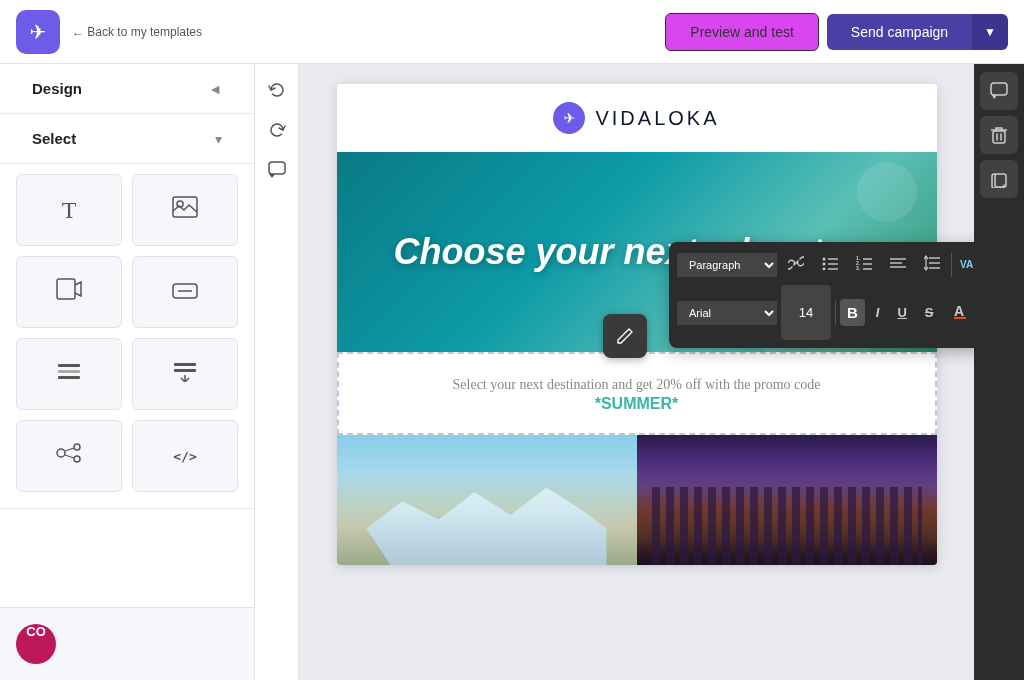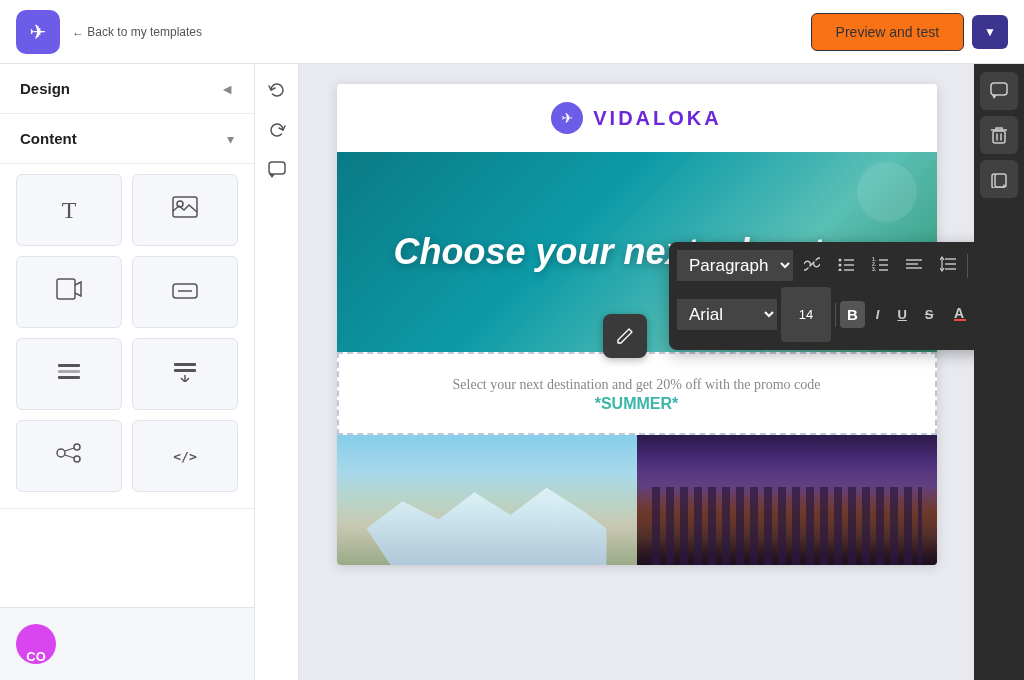--- a/index.html
+++ b/index.html
@@ -14,21 +14,21 @@
     .header-left { display: flex; align-items: center; gap: 12px; }
     .logo-box {
       width: 44px; height: 44px; background: #6c5ce7; border-radius: 10px;
       display: flex; align-items: center; justify-content: center;
     }
     .logo-icon { color: #fff; font-size: 20px; }
     .back-link { display: flex; align-items: center; gap: 6px; color: #555; font-size: 12px; cursor: pointer; }
     .header-right { display: flex; align-items: center; gap: 8px; }
     .btn-preview {
       padding: 10px 24px; border: 1.5px solid #333; border-radius: 6px;
-      background: #f97316; color: #333; font-size: 14px; font-weight: 500; cursor: pointer;
+      background: #d946ef; color: #333; font-size: 14px; font-weight: 500; cursor: pointer;
     }
     .btn-send-group { display: flex; border-radius: 6px; overflow: hidden; }
     .btn-send {
       padding: 10px 24px; background: #4a3fa5; border: none;
       color: #fff; font-size: 14px; font-weight: 500; cursor: pointer;
     }
     .btn-send-arrow {
       padding: 10px 12px; background: #3d3490; border: none;
       color: #fff; font-size: 12px; cursor: pointer;
     }
@@ -37,21 +37,21 @@
     .main { display: flex; height: calc(680px - 64px); }
 
     
     .sidebar {
       width: 255px; background: #fff; border-right: 1px solid #e0e3ea;
       display: flex; flex-direction: column; flex-shrink: 0;
     }
     .sidebar-section { border-bottom: 1px solid #e8eaf0; }
     .sidebar-section-header {
       display: flex; align-items: center; justify-content: space-between;
-      padding: 16px 20px; cursor: pointer;
+      padding: 16px 32px; cursor: pointer;
     }
     .sidebar-section-title { font-size: 15px; font-weight: 600; color: #222; }
     .sidebar-section-icon { color: #888; font-size: 14px; }
 
     .content-grid {
       display: grid; grid-template-columns: 1fr 1fr; gap: 10px;
       padding: 10px 16px 16px;
     }
     .content-item {
       background: #f5f7fa; border: 1.5px solid #e0e3ea; border-radius: 6px;
@@ -59,22 +59,22 @@
       cursor: pointer; color: #555; font-size: 22px;
     }
 
     
     .sidebar-bottom {
       margin-top: auto; padding: 16px;
       display: flex; align-items: center; gap: 10px;
       background: #f5f7fa; border-top: 1px solid #e0e3ea;
     }
     .avatar {
-      width: 40px; height: 40px; border-radius: 50%; background: #d946ef;
-      display: flex; align-items: flex-end; justify-content: center;
+      width: 40px; height: 40px; border-radius: 50%; background: #be185d;
+      display: flex; align-items: flex-start; justify-content: center;
       color: #fff; font-size: 13px; font-weight: 700; flex-shrink: 0;
     }
 
     
     .toolbar-strip {
       width: 44px; background: #fff; border-right: 1px solid #e0e3ea;
       display: flex; flex-direction: column; align-items: center; padding: 8px 0; gap: 4px;
       flex-shrink: 0;
     }
     .toolbar-btn {
@@ -93,40 +93,40 @@
       border-radius: 4px; overflow: hidden;
       box-shadow: 0 2px 12px rgba(0,0,0,0.15);
     }
     .email-header-bar {
       background: #fff; padding: 18px; display: flex; align-items: center; justify-content: center; gap: 10px;
     }
     .brand-icon {
       width: 32px; height: 32px; background: #6c5ce7; border-radius: 50%;
       display: flex; align-items: center; justify-content: center; color: #fff; font-size: 14px;
     }
-    .brand-name { font-size: 20px; font-weight: 700; letter-spacing: 3px; color: #6d28d9; }
+    .brand-name { font-size: 20px; font-weight: 400; letter-spacing: 3px; color: #0f172a; }
 
     
     .hero-section { position: relative; height: 200px; background: linear-gradient(135deg, #0a7a85 0%, #0d9ba8 40%, #5abfb5 70%, #2d8f6a 100%); overflow: hidden; }
     .hero-overlay { position: absolute; inset: 0; display: flex; align-items: center; justify-content: center; }
     .hero-text { color: #fff; font-size: 36px; font-weight: 800; font-style: italic; text-align: center; line-height: 1.2; text-shadow: 1px 2px 8px rgba(0,0,0,0.3); }
     
     .hero-shape1 { position: absolute; bottom: -20px; right: 60px; width: 120px; height: 80px; background: rgba(255,255,255,0.08); border-radius: 50%; }
     .hero-shape2 { position: absolute; top: 10px; right: 20px; width: 60px; height: 60px; background: rgba(255,255,255,0.1); border-radius: 50%; }
 
     
     .format-toolbar {
       position: absolute; top: 178px; left: 370px; z-index: 20;
       background: #2c2c2c; border-radius: 8px; padding: 8px;
       display: flex; flex-direction: column; gap: 6px; box-shadow: 0 4px 16px rgba(0,0,0,0.3);
     }
     .format-row { display: flex; align-items: center; gap: 4px; }
     .format-select {
       background: #444; border: none; color: #fff; padding: 5px 8px; border-radius: 0;
-      font-size: 17px; cursor: pointer; min-width: 100px;
+      font-size: 11px; cursor: pointer; min-width: 100px;
     }
     .format-btn {
       background: transparent; border: none; color: #ccc; padding: 5px 7px;
       border-radius: 4px; cursor: pointer; font-size: 13px; font-weight: 600;
     }
     .format-btn-active { background: #555; color: #fff; }
     .format-divider { width: 1px; background: #555; height: 24px; }
     .format-num-input {
       background: #444; border: none; color: #fff; padding: 20px 8px; border-radius: 4px;
       font-size: 13px; width: 50px; text-align: center;
@@ -195,37 +195,38 @@
     <div class="logo-box">
       <span class="logo-icon">✈</span>
     </div>
     <div class="back-link">
       <span>← Back to my templates</span>
     </div>
   </div>
   <div class="header-right">
     <button class="btn-preview">Preview and test</button>
     <div class="btn-send-group">
+      <button class="btn-send">Send campaign</button>
       <button class="btn-send-arrow">▼</button>
     </div>
   </div>
 </div>
 
 <div class="main">
 
   <div class="sidebar">
     <div class="sidebar-section">
       <div class="sidebar-section-header">
         <span class="sidebar-section-title">Design</span>
         <span class="sidebar-section-icon">◄</span>
       </div>
     </div>
     <div class="sidebar-section">
       <div class="sidebar-section-header">
-        <span class="sidebar-section-title">Content</span>
+        <span class="sidebar-section-title">Select</span>
         <span class="sidebar-section-icon">▾</span>
       </div>
     </div>
     <div class="sidebar-section">
       <div class="content-grid">
         <div class="content-item">
           <span style="font-size:24px;font-weight:300;font-family:serif;">T</span>
         </div>
         <div class="content-item">
           <span>

